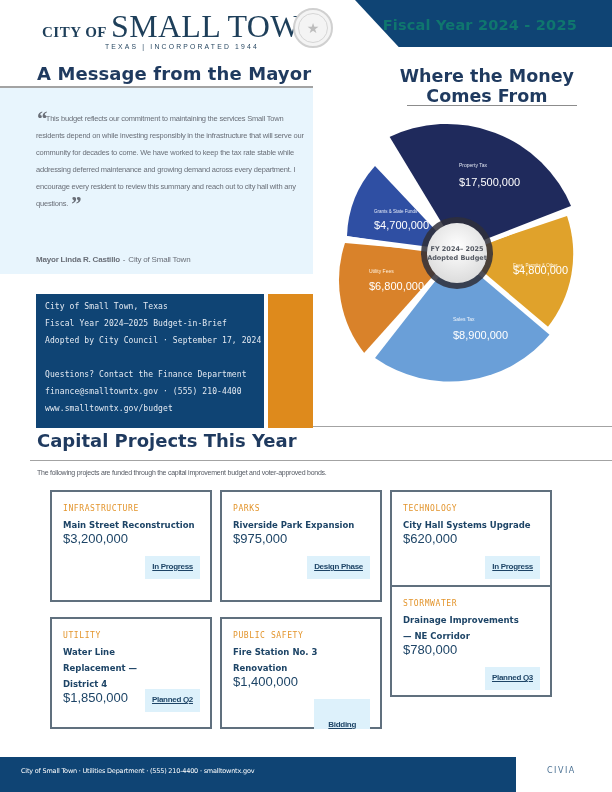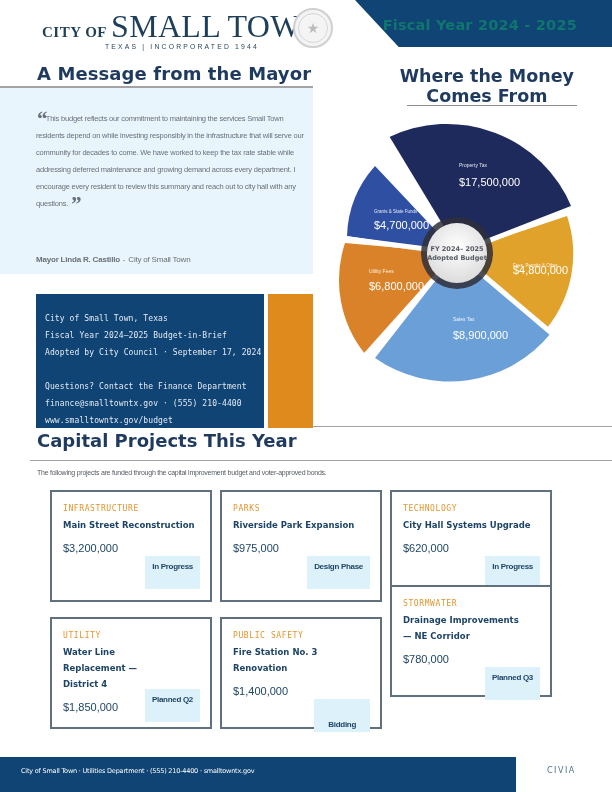--- a/index.html
+++ b/index.html
@@ -21,41 +21,41 @@
     .mayor-title { position: absolute; left: 37px; top: 63px; font-family: "DejaVu Sans", sans-serif; font-weight: bold; font-size: 18px; color: #1f3a5f; letter-spacing: 0.1px; white-space: nowrap; }
     .mayor-rule { position: absolute; left: 0; top: 86px; width: 313px; height: 2px; background: #a3a3a3; }
     .mayor-box { position: absolute; left: 0; top: 88px; width: 313px; height: 186px; background: #e8f5fd; }
     .quote-text { position: absolute; left: 36px; top: 110px; width: 270px; font-family: "Liberation Sans", sans-serif; font-size: 7.5px; line-height: 17px; color: #6a6f78; letter-spacing: -0.2px; }
     .quote-mark { font-family: "Liberation Serif", serif; font-size: 22px; font-weight: bold; font-style: italic; color: #6a6f78; line-height: 0; vertical-align: -5px; letter-spacing: -3px; }
     .signature { position: absolute; left: 36px; top: 255px; font-size: 8px; font-weight: bold; color: #6a6f78; white-space: nowrap; letter-spacing: -0.2px; }
     .signature .sep { font-weight: normal; margin: 0 3px; }
     .signature .city { font-weight: normal; }
 
     
-    .info-box { position: absolute; left: 36px; top: 294px; width: 228px; height: 134px; background: #0f4474; padding: 16px 0 0 9px; }
+    .info-box { position: absolute; left: 36px; top: 294px; width: 228px; height: 134px; background: #0f4474; padding: 4px 0 0 9px; }
     .info-line { font-family: "DejaVu Sans Mono", monospace; font-size: 8px; color: #e4eaf2; line-height: 17px; white-space: nowrap; letter-spacing: 0.1px; }
     .info-gap { height: 17px; }
     .orange-bar { position: absolute; left: 268px; top: 294px; width: 45px; height: 134px; background: #de8a1c; }
     .mid-rule { position: absolute; left: 313px; top: 426px; width: 299px; height: 1px; background: #a3a3a3; }
 
     
     .chart-title { position: absolute; right: 38px; top: 66px; text-align: center; font-family: "DejaVu Sans", sans-serif; font-weight: bold; font-size: 17.5px; line-height: 20px; color: #1f3a5f; white-space: nowrap; }
     .chart-rule { position: absolute; left: 407px; top: 105px; width: 170px; height: 1px; background: #8c8c8c; }
     .donut { position: absolute; left: 335px; top: 108px; width: 250px; height: 280px; }
 
     
     .cap-title { position: absolute; left: 37px; top: 430px; font-family: "DejaVu Sans", sans-serif; font-weight: bold; font-size: 18px; color: #1f3a5f; white-space: nowrap; }
     .cap-rule { position: absolute; left: 30px; top: 460px; width: 582px; height: 1px; background: #a3a3a3; }
     .cap-sub { position: absolute; left: 37px; top: 469px; font-size: 7px; color: #555a63; white-space: nowrap; letter-spacing: -0.25px; }
 
     .card { position: absolute; width: 162px; height: 112px; border: 2px solid #60707e; background: #fff; }
     .card-cat { position: absolute; left: 11px; top: 12px; font-family: "DejaVu Sans Mono", monospace; font-size: 8px; color: #e3952d; letter-spacing: 0.6px; white-space: nowrap; }
     .card-name { position: absolute; left: 11px; top: 25px; width: 145px; font-family: "DejaVu Sans", sans-serif; font-weight: bold; font-size: 8.5px; line-height: 16px; color: #1d4466; }
-    .card-amt { font-family: "Liberation Sans", sans-serif; font-size: 11px; font-weight: normal; color: #1d4466; line-height: 12px; display: block; margin-top: 9px; }
-    .card-badge { position: absolute; right: 10px; background: #ddf1fb; color: #1d4466; font-family: "Liberation Sans", sans-serif; font-weight: bold; font-size: 8px; height: 33px; line-height: 21px; padding: 0 7px; white-space: nowrap; letter-spacing: -0.3px; }
+    .card-amt { font-family: "Liberation Sans", sans-serif; font-size: 13px; font-weight: normal; color: #1d4466; line-height: 12px; display: block; margin-top: 0; }
+    .card-badge { position: absolute; right: 10px; background: #ddf1fb; color: #1d4466; font-family: "Liberation Sans", sans-serif; font-weight: bold; font-size: 8px; height: 23px; line-height: 21px; padding: 0 7px; white-space: nowrap; letter-spacing: -0.3px; text-decoration: underline; }
 
     
     .footer { position: absolute; left: 0; top: 757px; width: 516px; height: 35px; background: #0f4474; }
     .footer-text { position: absolute; left: 21px; top: 10px; font-size: 6.5px; color: #ffffff; white-space: nowrap; font-family: "DejaVu Sans", sans-serif; letter-spacing: -0.2px; }
     .footer-brand { position: absolute; left: 547px; top: 9px; font-size: 8px; color: #4c7294; letter-spacing: 1.5px; font-family: "DejaVu Sans", sans-serif; }
   </style>
 </head>
 <body>
 
 <div class="logo">

